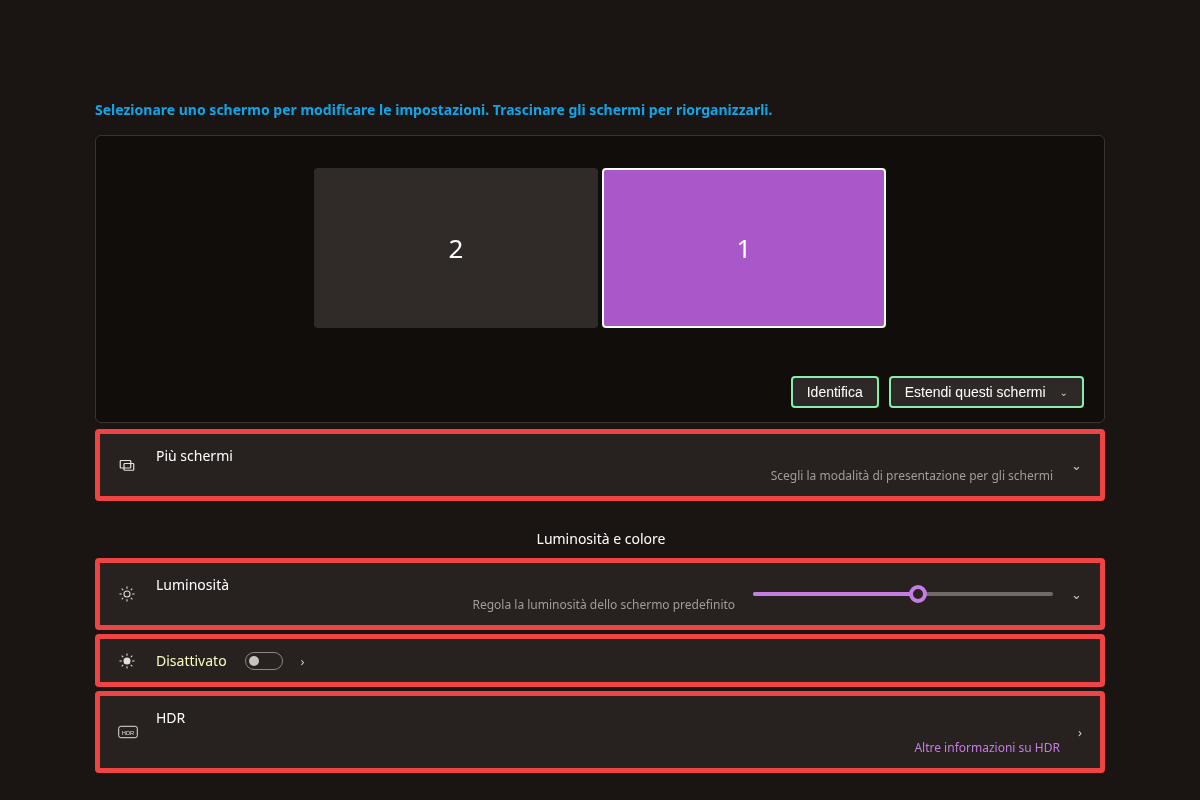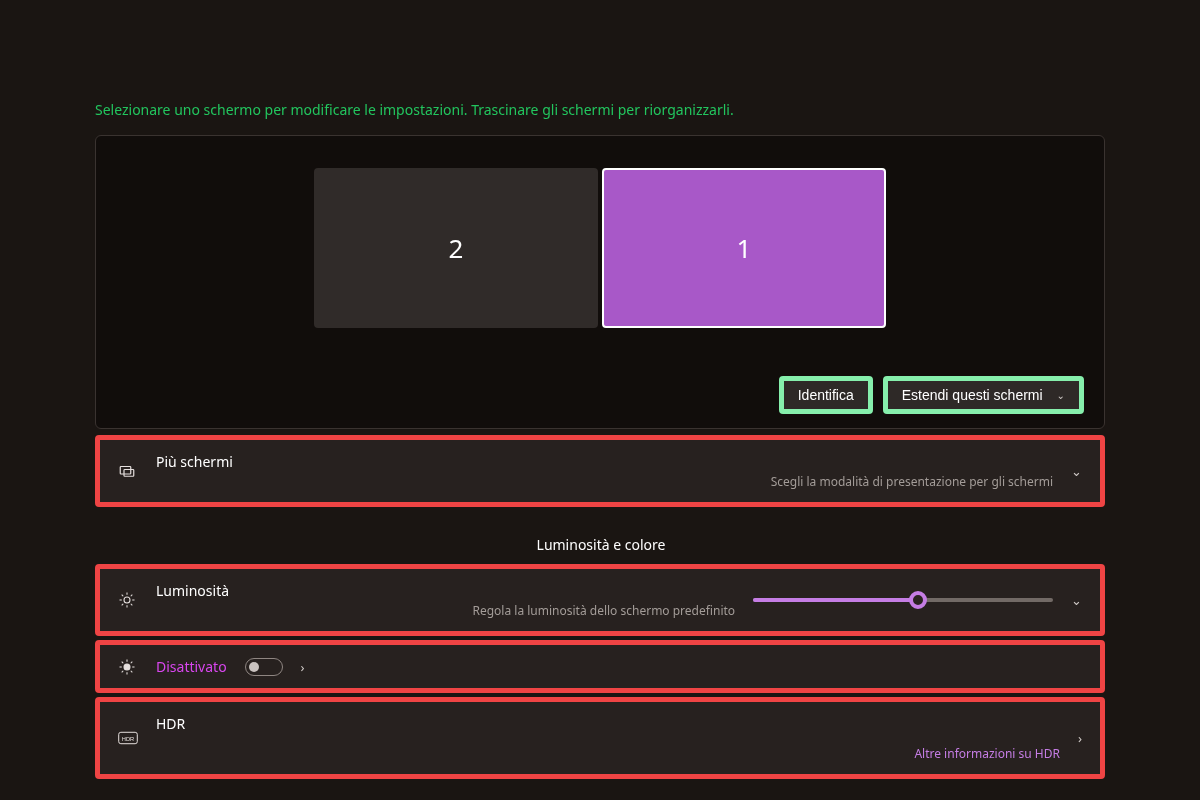--- a/index.html
+++ b/index.html
@@ -7,24 +7,24 @@
     background: #1a1512;
     color: #ffffff;
     font-family: "Segoe UI", system-ui, sans-serif;
     font-size: 14px;
     width: 1200px;
     height: 800px;
     overflow: hidden;
     padding: 100px 95px 0 95px;
   }
   .helper-text {
-    color: #22c55e;
+    color: #0ea5e9;
     font-size: 14px;
     margin-bottom: 16px;
-    font-weight: 400;
+    font-weight: 700;
   }
   .display-arrangement {
     border: 1px solid #3a3330;
     border-radius: 6px;
     background: #110d0b;
     padding: 32px 20px 14px 20px;
     margin-bottom: 6px;
   }
   .monitors {
     display: flex;
@@ -54,21 +54,21 @@
     border: 2px solid #fff;
     color: #ffffff;
   }
   .arrangement-actions {
     display: flex;
     justify-content: flex-end;
     gap: 10px;
   }
   .btn {
     background: #2e2927;
-    border: 5px solid #86efac;
+    border: 2px solid #86efac;
     border-radius: 4px;
     color: #fff;
     padding: 6px 14px;
     font-size: 14px;
     cursor: pointer;
     display: flex;
     align-items: center;
     gap: 14px;
   }
   .btn .chev { font-size: 10px; color: #cfc9c6; }
@@ -146,21 +146,21 @@
     left: 3px; top: 50%;
     width: 10px; height: 10px;
     background: #c9c2bf;
     border-radius: 50%;
     transform: translateY(-50%);
   }
   .chevron {
     color: #cfc9c6;
     font-size: 13px;
   }
-  .state-label { font-size: 14px; color: #d946ef; }
+  .state-label { font-size: 14px; color: #fef9c3; }
 </style>
 </head>
 <body>
 
 <div class="helper-text">Selezionare uno schermo per modificare le impostazioni. Trascinare gli schermi per riorganizzarli.</div>
 
 <div class="display-arrangement">
   <div class="monitors">
     <div class="monitor secondary">
       <span>2</span>

